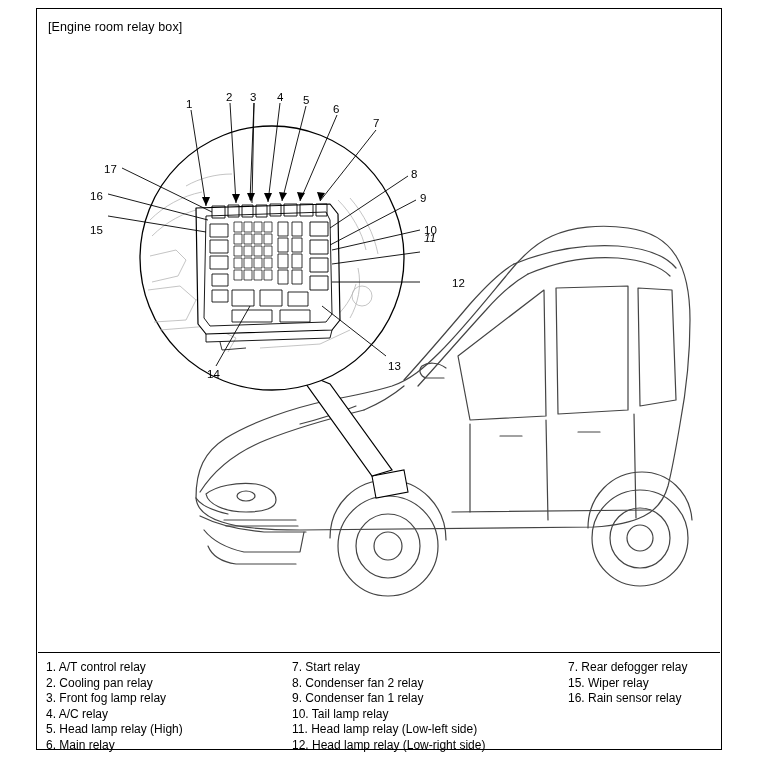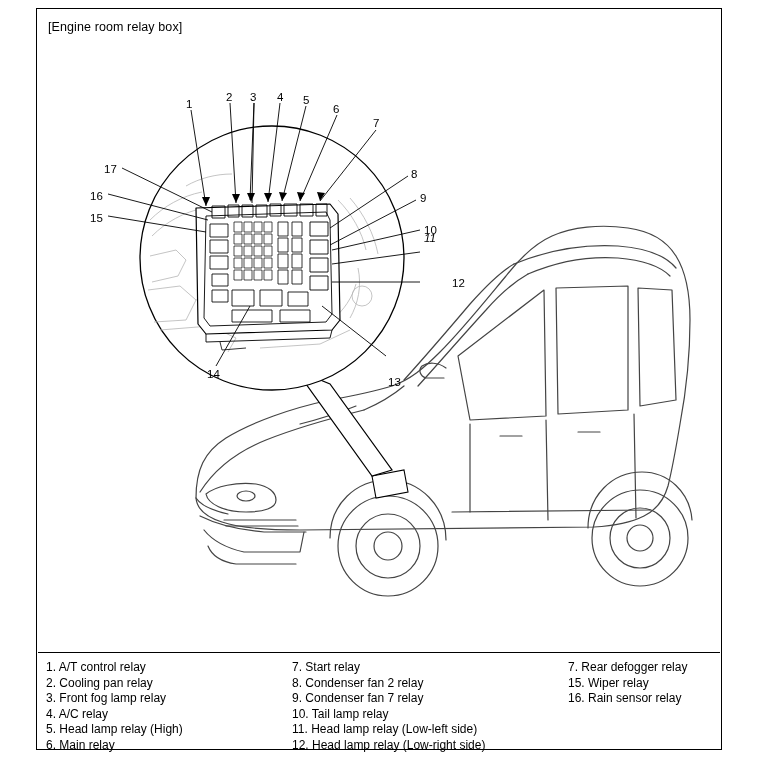--- a/index.html
+++ b/index.html
@@ -316,41 +316,41 @@
   <div class="lbl" style="left:250px; top:91px;">3</div>
   <div class="lbl" style="left:277px; top:91px;">4</div>
   <div class="lbl" style="left:303px; top:94px;">5</div>
   <div class="lbl" style="left:333px; top:103px;">6</div>
   <div class="lbl" style="left:373px; top:117px;">7</div>
   <div class="lbl" style="left:411px; top:168px;">8</div>
   <div class="lbl" style="left:420px; top:192px;">9</div>
   <div class="lbl" style="left:424px; top:224px;">10</div>
   <div class="lbl" style="left:424px; top:232px;font-style:italic;">11</div>
   <div class="lbl" style="left:424px; top:277px;margin-left:28px;">12</div>
-  <div class="lbl" style="left:388px; top:360px;margin-top:16px;">13</div>
+  <div class="lbl" style="left:388px; top:360px;">13</div>
   <div class="lbl" style="left:207px; top:368px;">14</div>
-  <div class="lbl" style="left:90px; top:212px;">15</div>
+  <div class="lbl" style="left:90px; top:224px;">15</div>
   <div class="lbl" style="left:90px; top:190px;">16</div>
   <div class="lbl" style="left:104px; top:163px;">17</div>
 
   <div class="legend-sep"></div>
 
   <div class="legend">
     <div class="col col1">
       <div class="legend-item">1. A/T control relay</div>
       <div class="legend-item">2. Cooling pan relay</div>
       <div class="legend-item">3. Front fog lamp relay</div>
       <div class="legend-item">4. A/C relay</div>
       <div class="legend-item">5. Head lamp relay (High)</div>
       <div class="legend-item">6. Main relay</div>
     </div>
     <div class="col col2">
       <div class="legend-item">7. Start relay</div>
       <div class="legend-item">8. Condenser fan 2 relay</div>
-      <div class="legend-item">9. Condenser fan 7 relay</div>
+      <div class="legend-item">9. Condenser fan 1 relay</div>
       <div class="legend-item">10. Tail lamp relay</div>
       <div class="legend-item">11. Head lamp relay (Low-left side)</div>
       <div class="legend-item">12. Head lamp relay (Low-right side)</div>
     </div>
     <div class="col col3">
       <div class="legend-item">7. Rear defogger relay</div>
       <div class="legend-item">15. Wiper relay</div>
       <div class="legend-item">16. Rain sensor relay</div>
     </div>
   </div>

